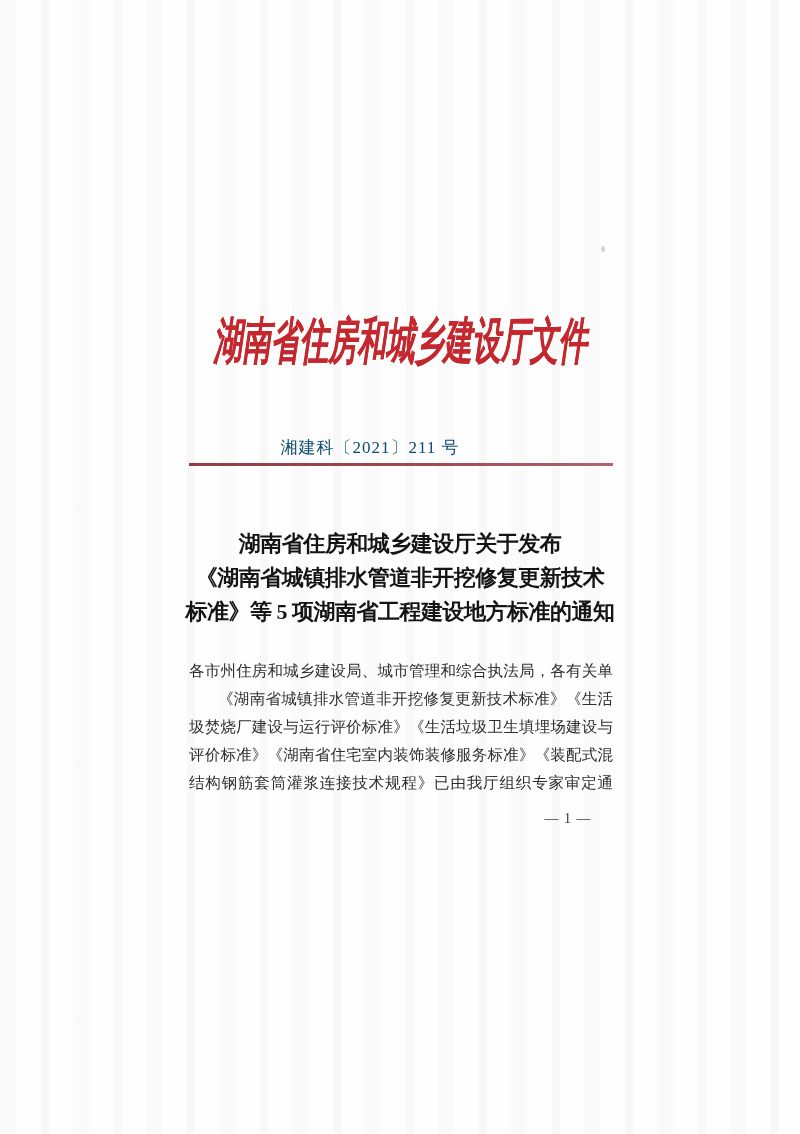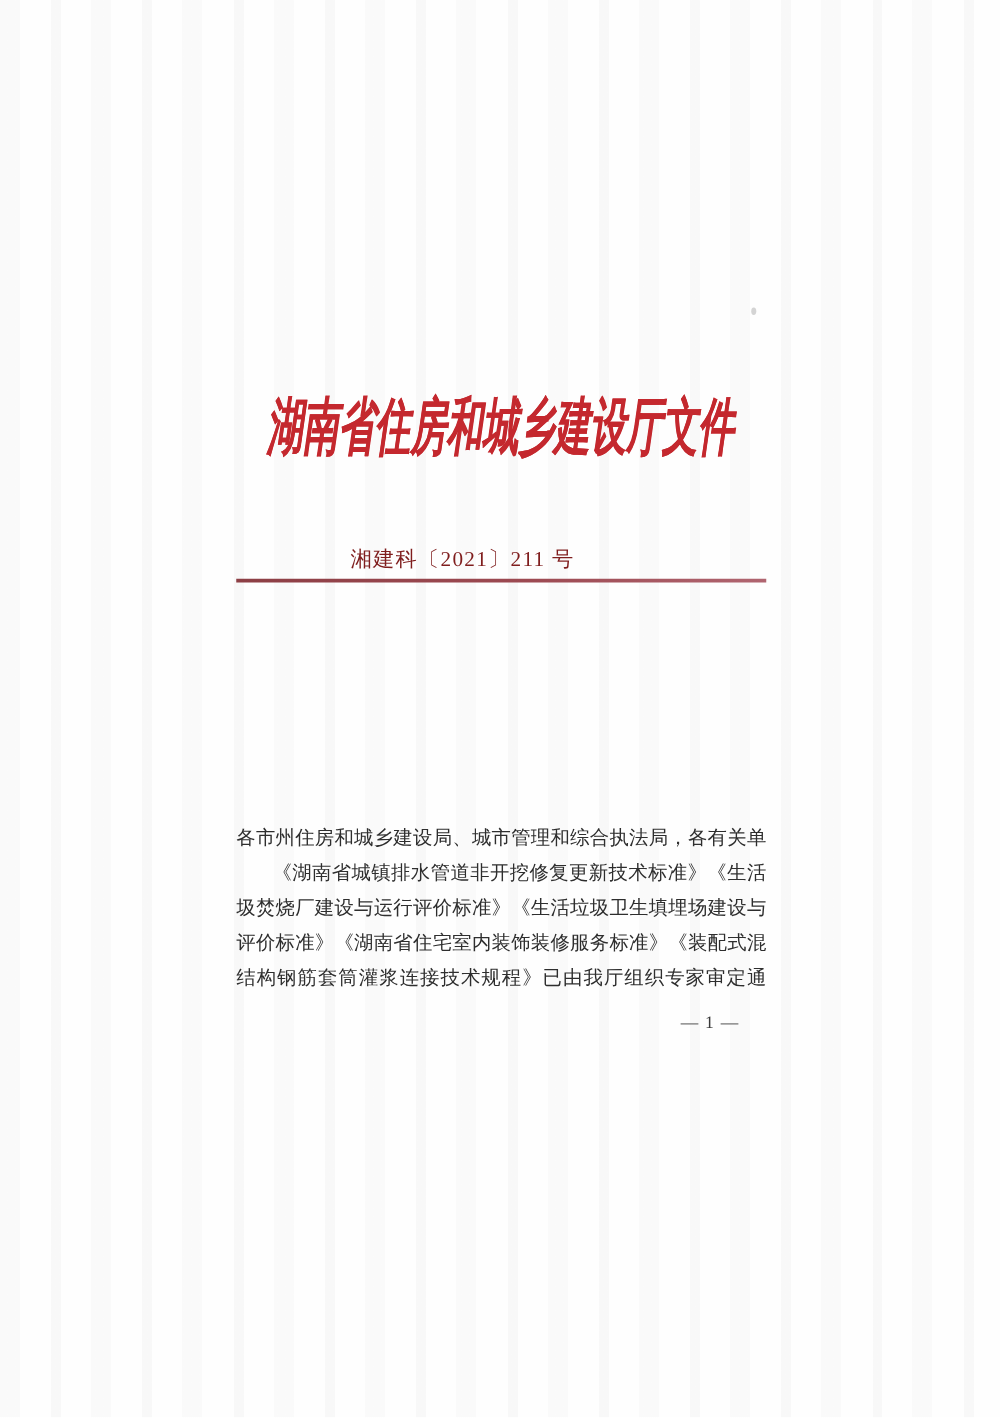--- a/index.html
+++ b/index.html
@@ -59,21 +59,21 @@
     text-shadow: 0.5px 0 0 var(--letterhead-red, #c4282e);
   }
   #doc-number {
     position: absolute;
     top: 437px;
     left: 0;
     width: 740px;
     text-align: center;
     font-size: 17px;
     line-height: 22px;
-    color: #7f1d1d;
+    color: #0c4a6e;
     letter-spacing: 1px;
     white-space: nowrap;
   }
   #red-rule {
     position: absolute;
     left: 189px;
     top: 463px;
     width: 424px;
     height: 2.5px;
     background: linear-gradient(90deg, #8d3f45 0%, #9d4a52 55%, #b06570 100%);
@@ -131,20 +131,25 @@
   <div id="speck"></div>
 
   <div id="letterhead-wrap">
     <span id="letterhead">湖南省住房和城乡建设厅文件</span>
   </div>
 
   <div id="doc-number">湘建科〔2021〕211 号</div>
 
   <div id="red-rule"></div>
 
+  <div id="notice-title">
+    <div class="notice-line">湖南省住房和城乡建设厅关于发布</div>
+    <div class="notice-line">《湖南省城镇排水管道非开挖修复更新技术</div>
+    <div class="notice-line">标准》等 5 项湖南省工程建设地方标准的通知</div>
+  </div>
 
   <div id="body-paragraph">
     <div class="body-line">各市州住房和城乡建设局、城市管理和综合执法局，各有关单位：</div>
     <div class="body-line indented">《湖南省城镇排水管道非开挖修复更新技术标准》《生活垃</div>
     <div class="body-line">圾焚烧厂建设与运行评价标准》《生活垃圾卫生填埋场建设与运行</div>
     <div class="body-line">评价标准》《湖南省住宅室内装饰装修服务标准》《装配式混凝土</div>
     <div class="body-line">结构钢筋套筒灌浆连接技术规程》已由我厅组织专家审定通过，</div>
   </div>
 
   <div id="page-number">— 1 —</div>

